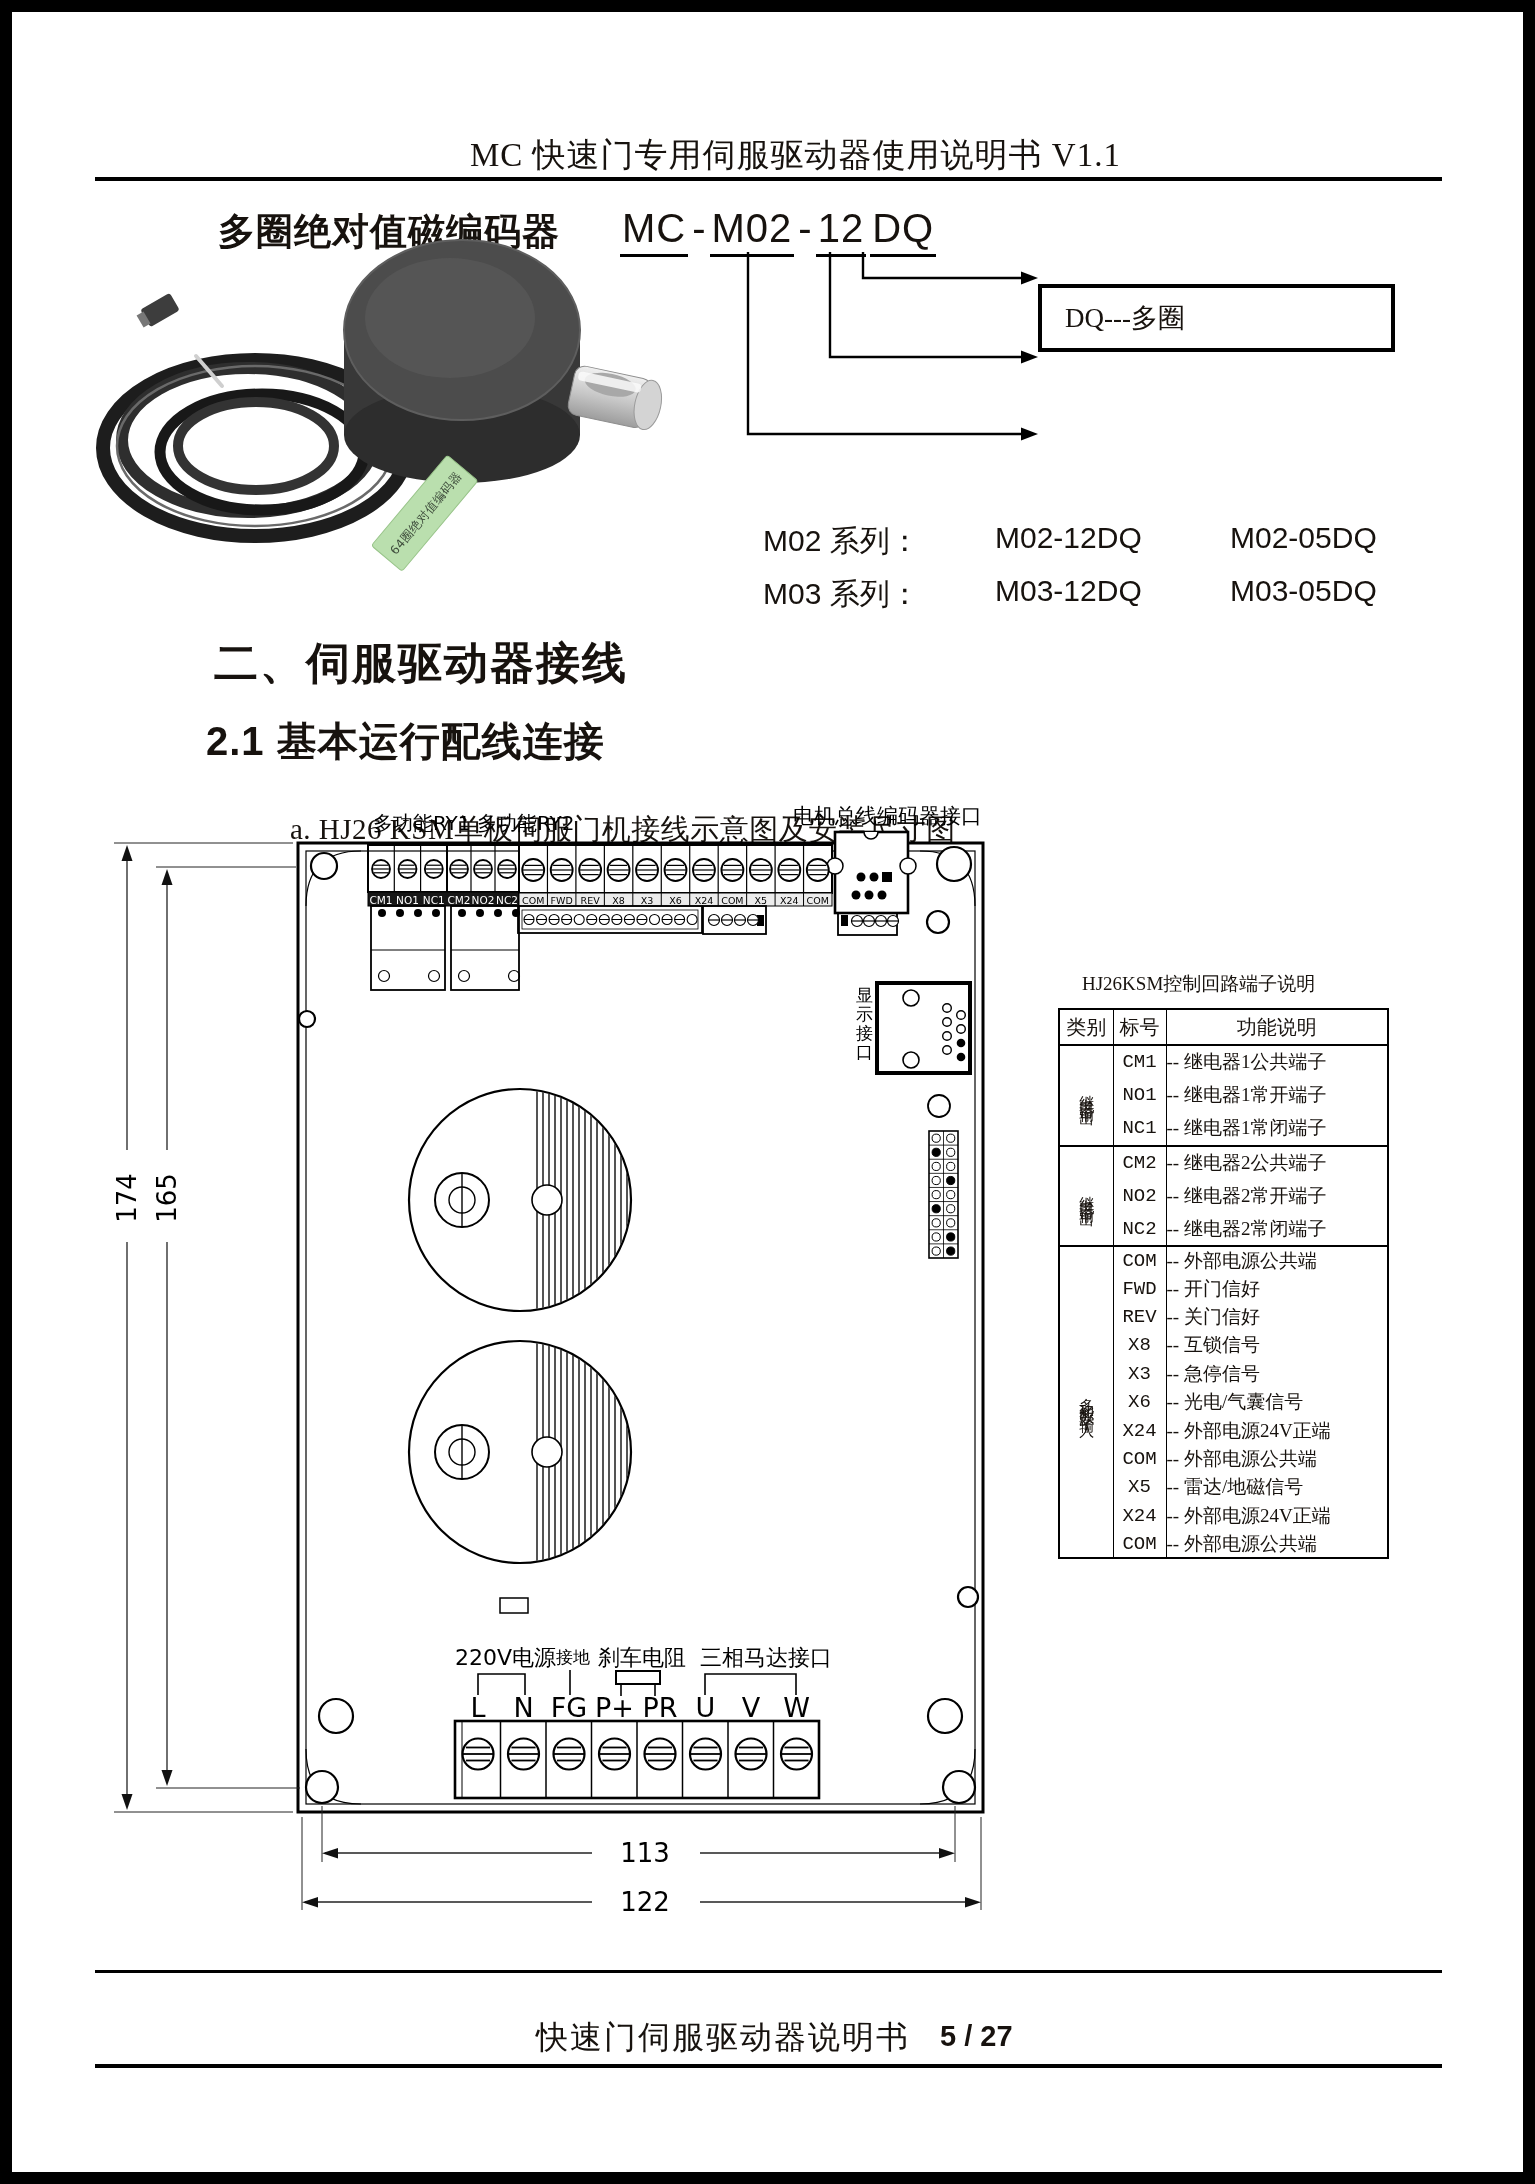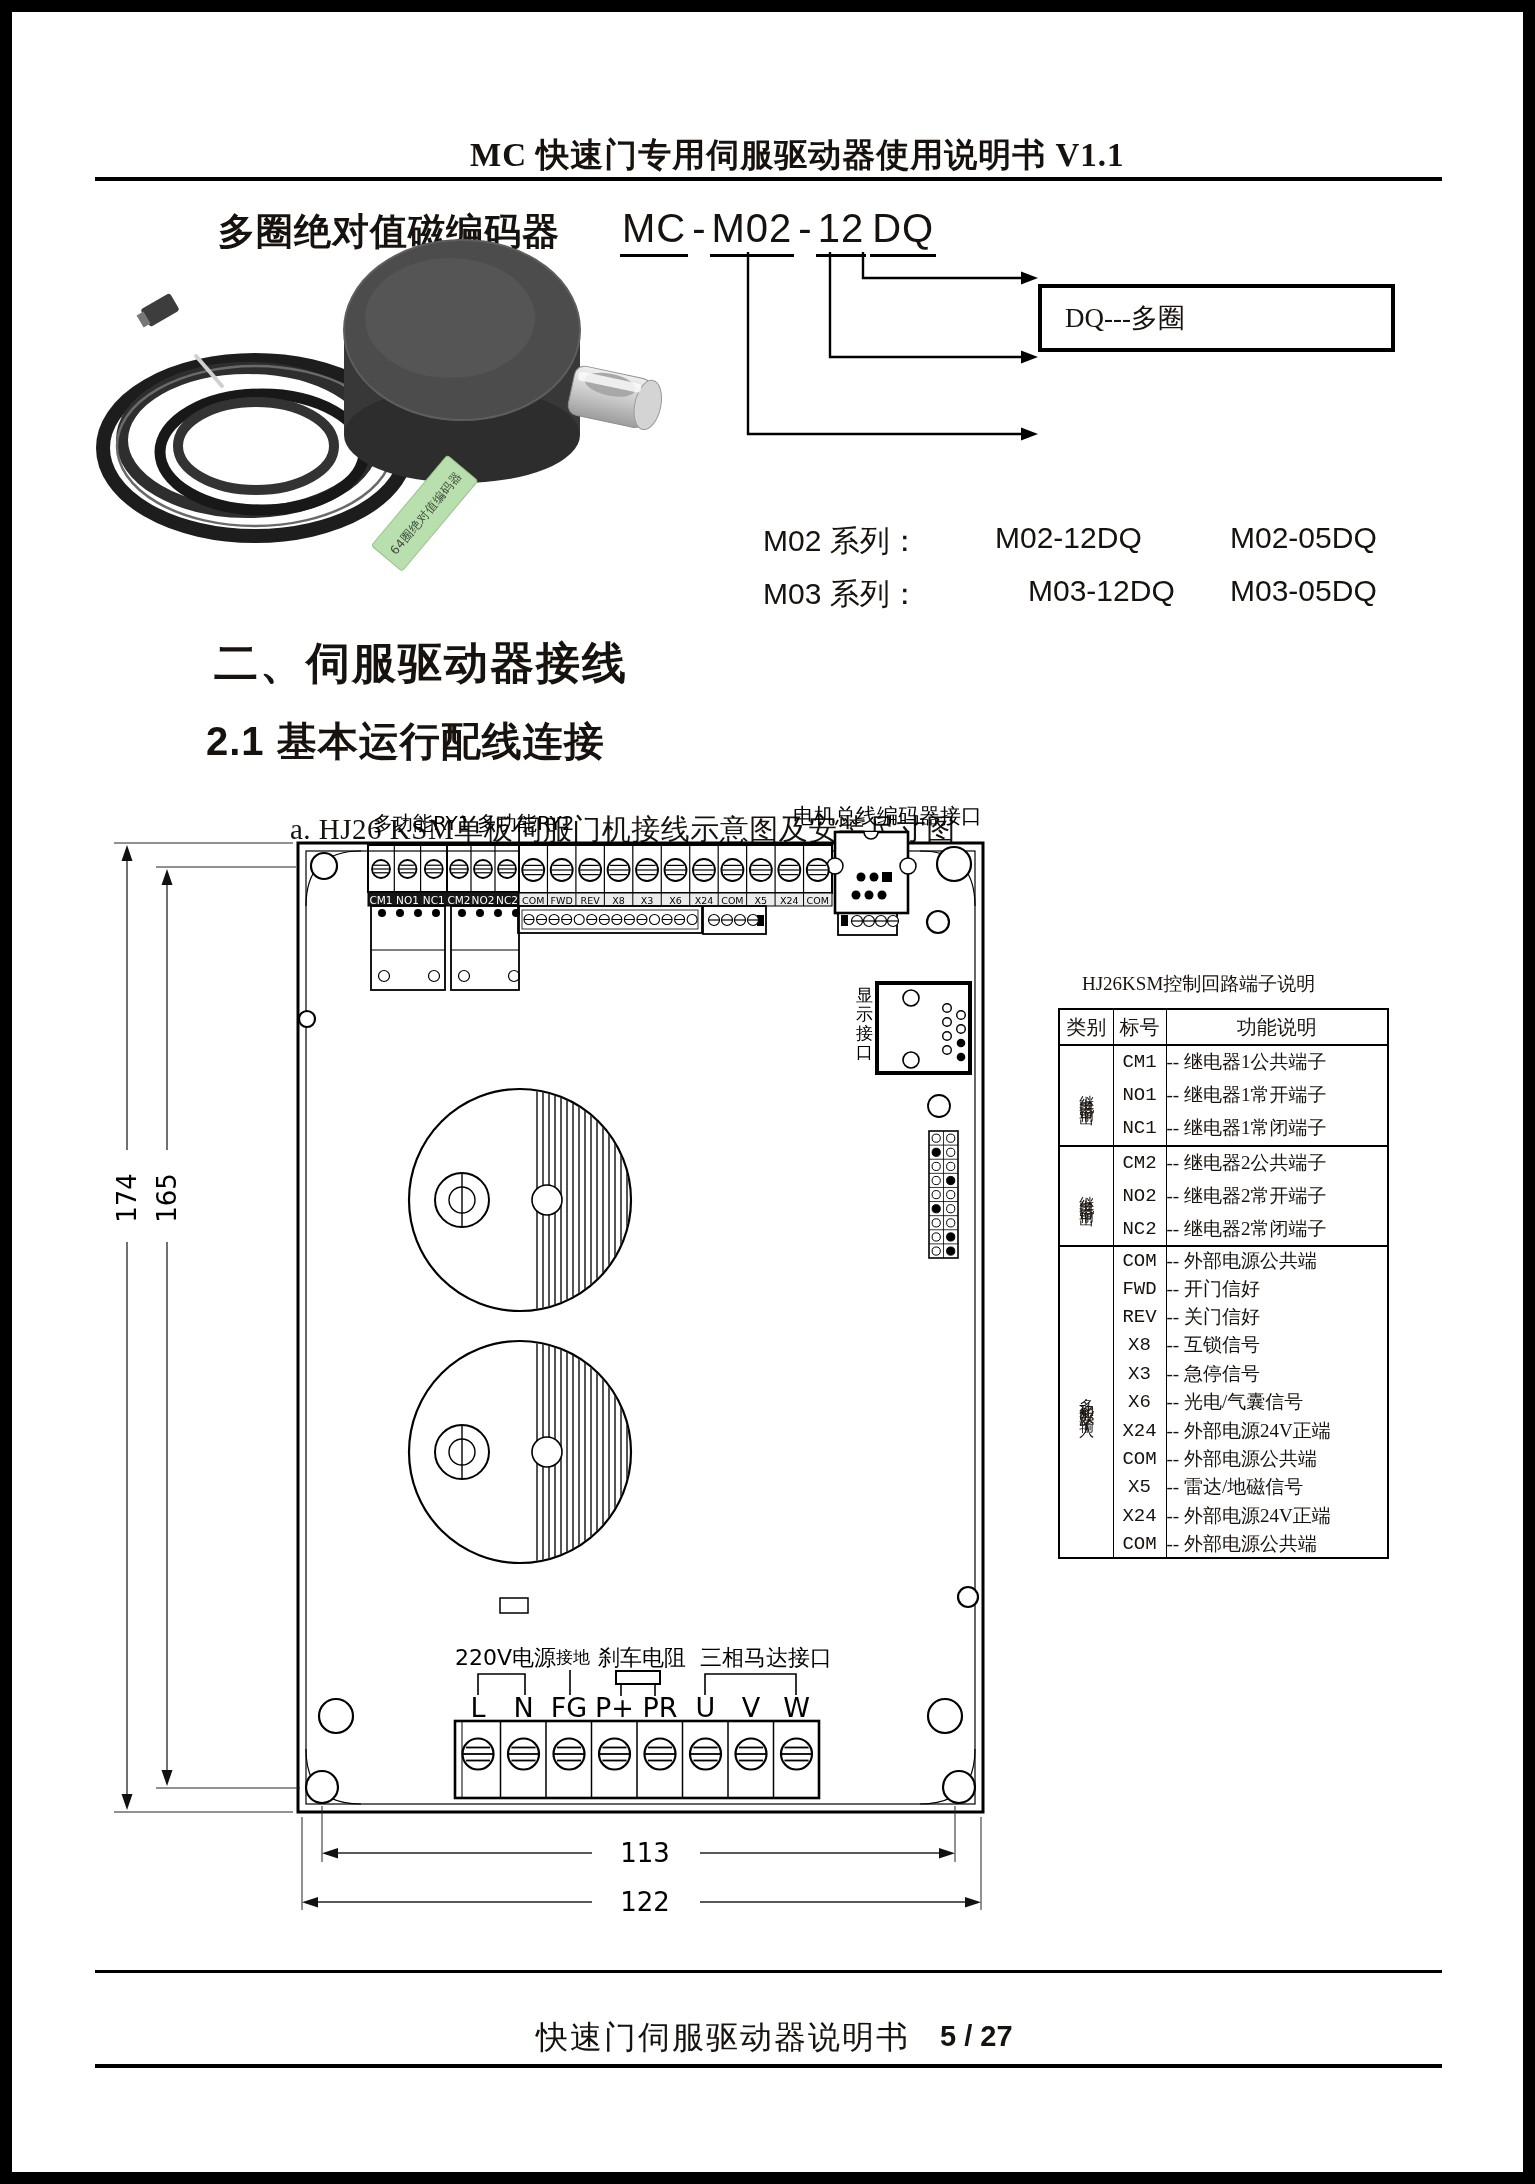--- a/index.html
+++ b/index.html
@@ -34,21 +34,21 @@
   .ftitle{font-size:32px;letter-spacing:2px;white-space:nowrap;}
   .fpage{font-family:"Liberation Sans","DejaVu Sans",sans-serif;font-weight:bold;font-size:29px;white-space:nowrap;}
   svg text{font-family:"DejaVu Sans","Liberation Sans",sans-serif;}
 </style>
 </head>
 <body>
 
 <div class="page">
   <div class="frame"></div>
 
-  <div class="abs hdr" style="left:470px;top:133px;font-weight:bold;">MC 快速门专用伺服驱动器使用说明书 V1.1</div>
+  <div class="abs hdr" style="left:470px;top:133px;">MC 快速门专用伺服驱动器使用说明书 V1.1</div>
   <div class="rule" style="left:95px;top:177px;width:1347px;height:4px;"></div>
 
   <div class="abs encH" style="left:218px;top:207px;">多圈绝对值磁编码器</div>
   <div class="abs model" style="left:620px;top:206px;" id="model-row"><span class="mu">MC</span><span class="mn">-</span><span class="mu">M02</span><span class="mn">-</span><span class="mu">12</span><span class="mu">DQ</span></div>
 
   <svg class="abs" style="left:610px;top:238px;" width="450" height="236" viewBox="610 238 450 236">
     <g stroke="#000" stroke-width="2.4" fill="none">
       <path d="M863,252 V278 H1022"></path>
       <path d="M830,252 V357 H1022"></path>
       <path d="M748,252 V434 H1022"></path>
@@ -99,21 +99,21 @@
     <g transform="rotate(-50 424 514)">
       <rect x="366" y="494" width="118" height="40" rx="3" fill="#badfae" stroke="#98c489"></rect>
       <text x="374" y="519" font-size="12" fill="#3c4a3a" letter-spacing=".5">64圈绝对值编码器</text>
     </g>
   </svg>
 
   <div class="abs series" style="left:763px;top:521px;">M02 系列：</div>
   <div class="abs series" style="left:995px;top:521px;">M02-12DQ</div>
   <div class="abs series" style="left:1230px;top:521px;">M02-05DQ</div>
   <div class="abs series" style="left:763px;top:574px;">M03 系列：</div>
-  <div class="abs series" style="left:995px;top:574px;margin-left:33px;">M03-12DQ</div>
+  <div class="abs series" style="left:995px;top:574px;">M03-12DQ</div>
   <div class="abs series" style="left:1230px;top:574px;">M03-05DQ</div>
 
   <div class="abs h2t" style="left:214px;top:634px;">二、伺服驱动器接线</div>
   <div class="abs h3t" style="left:206px;top:714px;">2.1 基本运行配线连接</div>
   <div class="abs itema" style="left:290px;top:810px;">a. HJ26 KSM单板伺服门机接线示意图及安装尺寸图</div>
 
   <svg class="abs" style="left:95px;top:795px;" width="920" height="1130" viewBox="95 795 920 1130" id="board-svg">
     <defs>
       <pattern id="hatch" width="6" height="8" patternUnits="userSpaceOnUse">
         <path d="M3,0 V8" stroke="#1a1a1a" stroke-width="1.5"></path>

